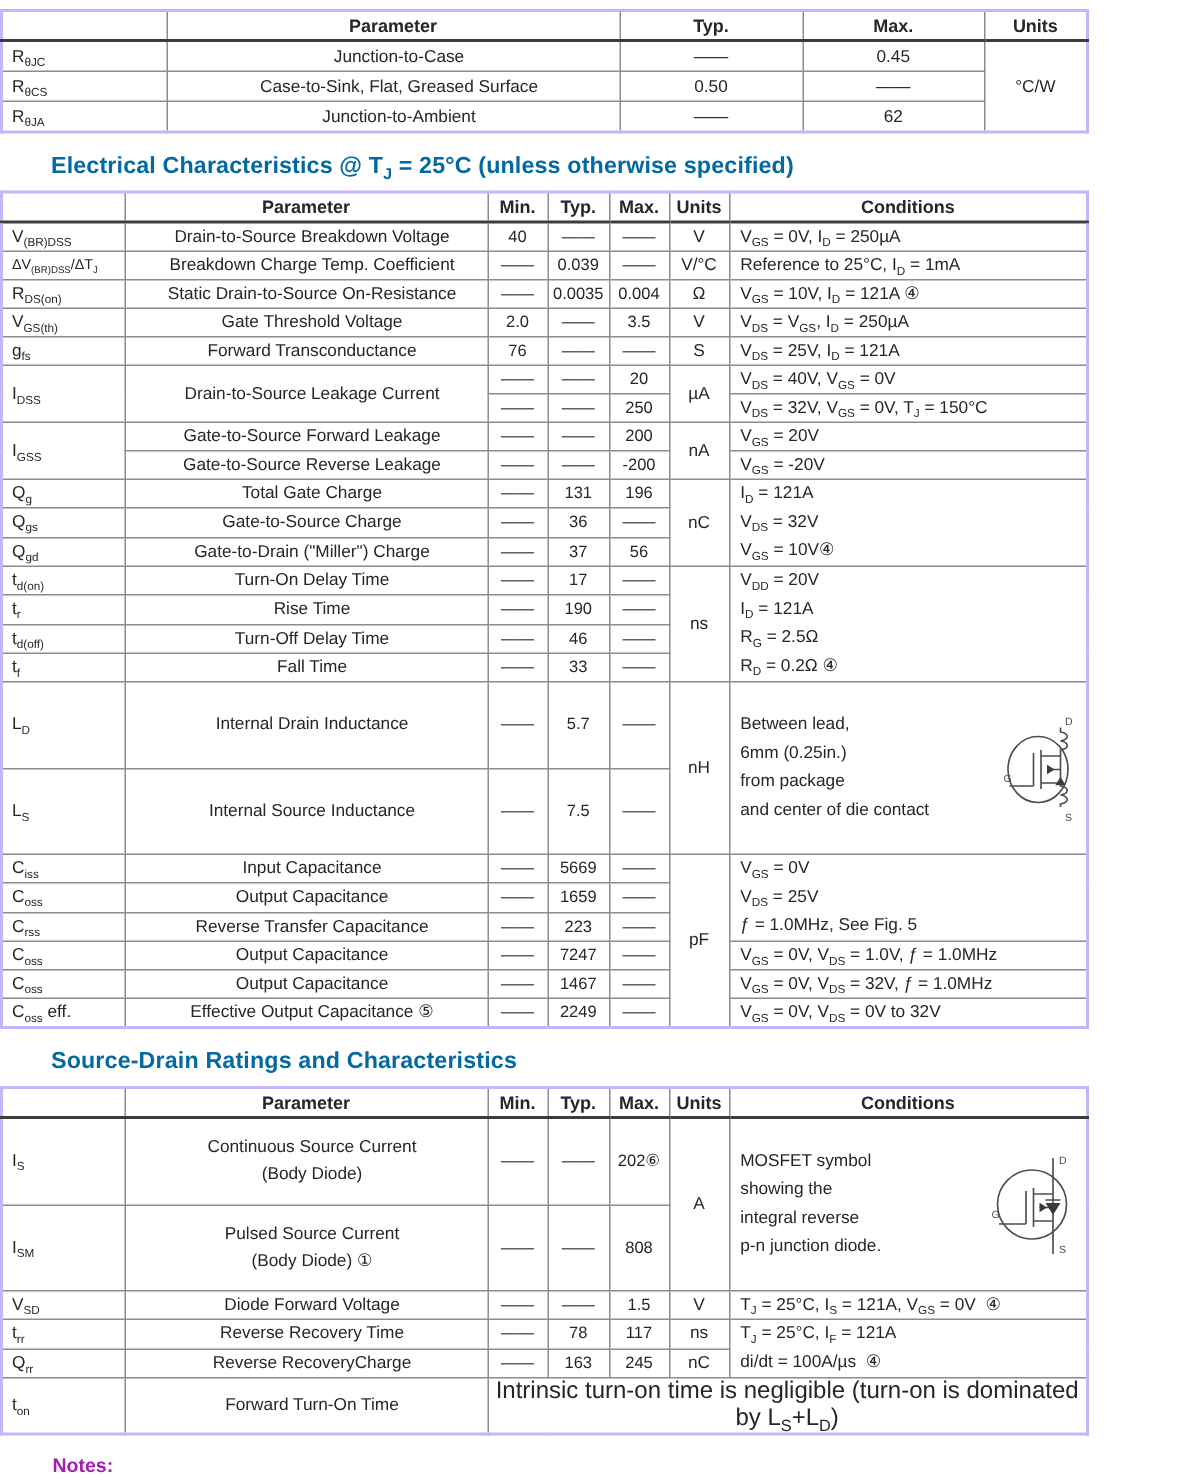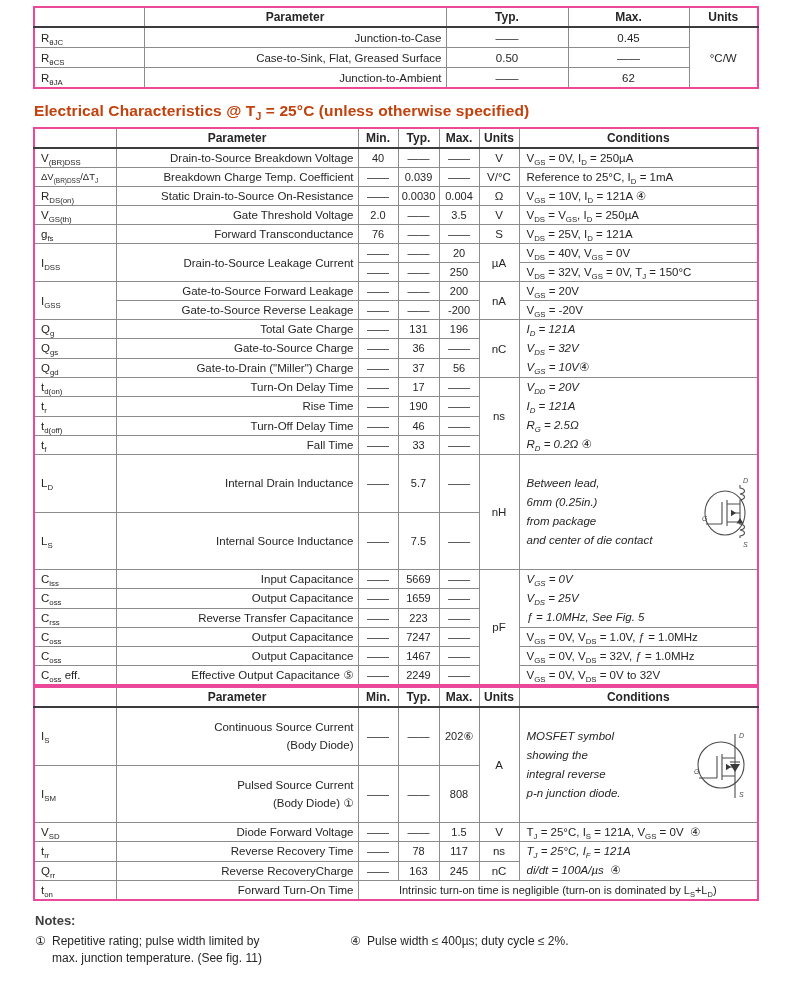--- a/index.html
+++ b/index.html
@@ -2,42 +2,42 @@
 <html><head>
 <meta charset="utf-8">
 <style>
   html,body{margin:0;padding:0;}
   body{
     width:790px;height:984px;background:#ffffff;
     font-family:"Liberation Sans","DejaVu Sans",sans-serif;
     color:#262626;overflow:hidden;
   }
   .page{padding-top:6px;}
-  table{border-collapse:collapse;table-layout:fixed;margin-left:33px;width:724px;
-        border:2px solid #ec4899;}
+  table{border-collapse:collapse;table-layout:fixed;width:724px;
+        border:2px solid #c4b5fd;}
   td,th{border:1px solid #8c8c8c;font-size:11.5px;font-weight:normal;
         height:18px;line-height:18px;padding:0 4px;vertical-align:middle;
         overflow:hidden;white-space:pre-line;}
   thead th{font-weight:bold;font-size:12px;text-align:center;border-bottom:2px solid #3c3c3c;}
   sub{font-size:0.68em;line-height:0;}
   .c{text-align:center;}
-  .l{text-align:right;padding-left:12px;}
+  .l{text-align:center;padding-left:12px;}
   .sym{padding-left:6px;}
   .sm{font-size:9.5px;}
   .num{padding:0 1px;text-align:center;font-size:11px;}
   .cond{padding-left:7px;}
-  .lines{line-height:19px;font-style:italic;}
+  .lines{line-height:19px;}
   .rel{position:relative;}
   .fetsvg{position:absolute;top:2px;right:3px;}
   .fetsvg2{position:absolute;top:3px;right:4px;}
-  h2{font-size:15.5px;font-weight:bold;color:#c2410c;margin:13px 0 7px 34px;letter-spacing:0.1px;}
+  h2{font-size:15.5px;font-weight:bold;color:#0369a1;margin:13px 0 7px 34px;letter-spacing:0.1px;}
   .thermal td{height:19px;}
-  .span-cell{text-align:center;font-size:11px;}
+  .span-cell{text-align:center;font-size:16px;}
   .notes{margin:12px 0 0 35px;}
-  .notes-title{font-size:13px;font-weight:bold;color:#404040;margin-bottom:5px;}
+  .notes-title{font-size:13px;font-weight:bold;color:#a21caf;margin-bottom:5px;}
   .notes-cols{display:flex;}
   .ncol-left{width:312px;}
   .ncol-right{width:425px;margin-left:3px;}
   .note{display:flex;margin-bottom:7px;font-size:12px;line-height:1.42;}
   .note .mark{width:17px;flex:0 0 17px;}
   .note .txt{white-space:pre-line;}
   svg{display:block;}
 </style>
 </head>
 <body>
@@ -123,21 +123,21 @@
         <td class="num">——</td>
         <td class="num">0.039</td>
         <td class="num">——</td>
         <td class="c">V/°C</td>
         <td class="cond">Reference to 25°C, I<sub>D</sub> = 1mA</td>
       </tr>
       <tr>
         <td class="sym">R<sub>DS(on)</sub></td>
         <td class="l">Static Drain-to-Source On-Resistance</td>
         <td class="num">——</td>
-        <td class="num">0.0030</td>
+        <td class="num">0.0035</td>
         <td class="num">0.004</td>
         <td class="c">Ω</td>
         <td class="cond">V<sub>GS</sub> = 10V, I<sub>D</sub> = 121A ④</td>
       </tr>
       <tr>
         <td class="sym">V<sub>GS(th)</sub></td>
         <td class="l">Gate Threshold Voltage</td>
         <td class="num">2.0</td>
         <td class="num">——</td>
         <td class="num">3.5</td>
@@ -328,20 +328,21 @@
         <td class="sym">C<sub>oss</sub> eff.</td>
         <td class="l">Effective Output Capacitance ⑤</td>
         <td class="num">——</td>
         <td class="num">2249</td>
         <td class="num">——</td>
         <td class="cond">V<sub>GS</sub> = 0V, V<sub>DS</sub> = 0V to 32V</td>
       </tr>
     </tbody>
   </table>
 
+  <h2>Source-Drain Ratings and Characteristics</h2>
 
   <table>
     <colgroup>
         <col style="width:82px">
         <col style="width:242px">
         <col style="width:40px">
         <col style="width:41px">
         <col style="width:40px">
         <col style="width:40px">
         <col style="width:239px">

